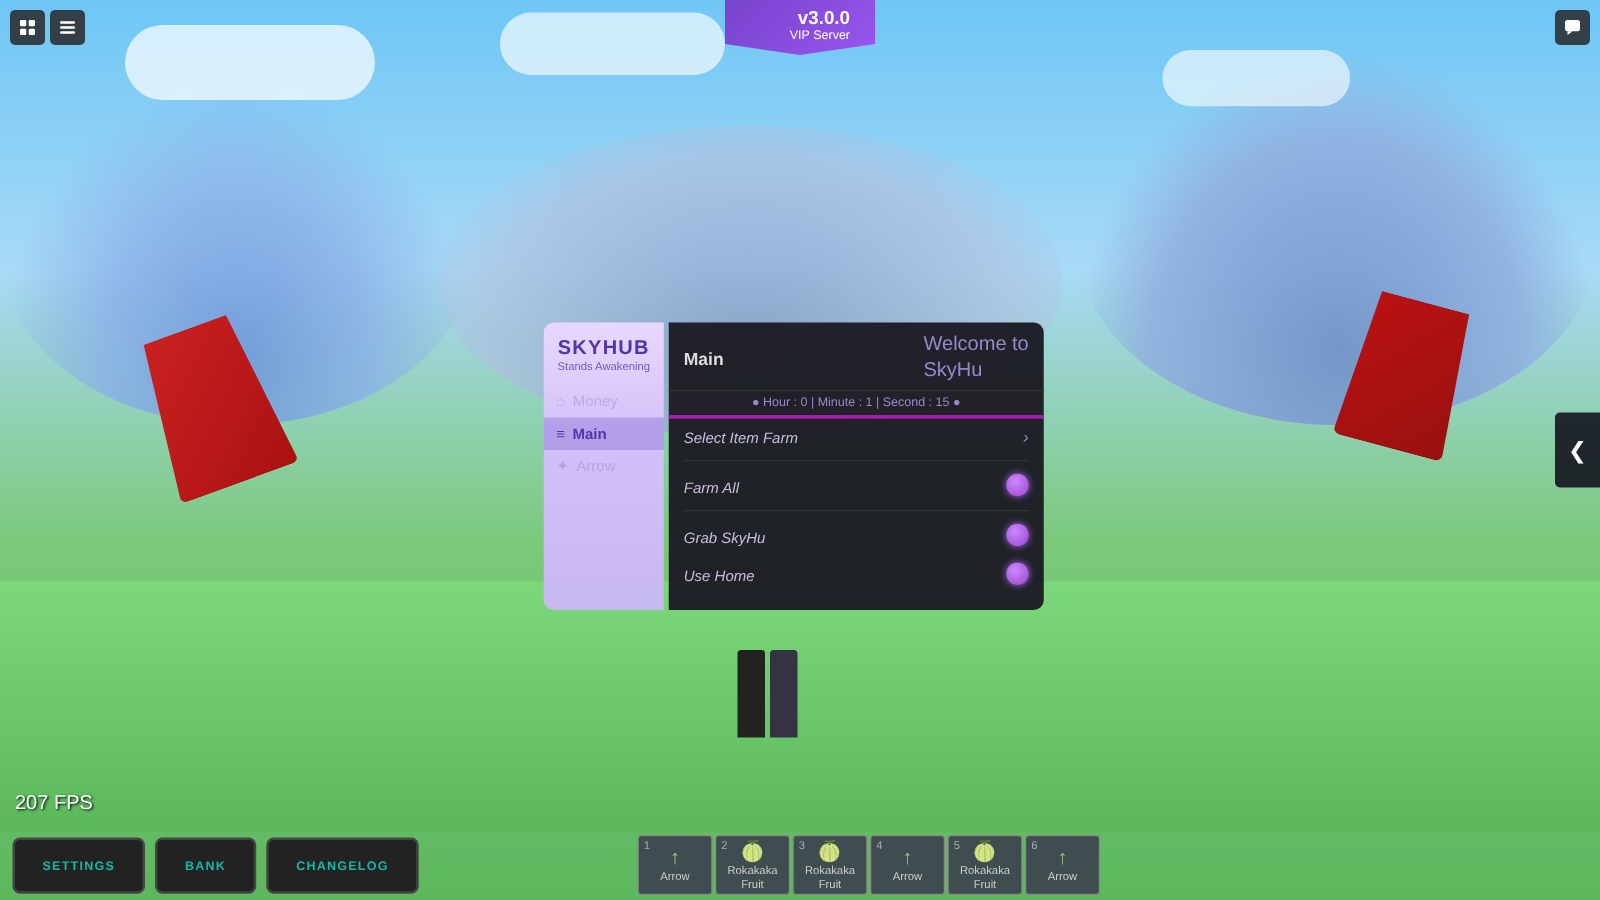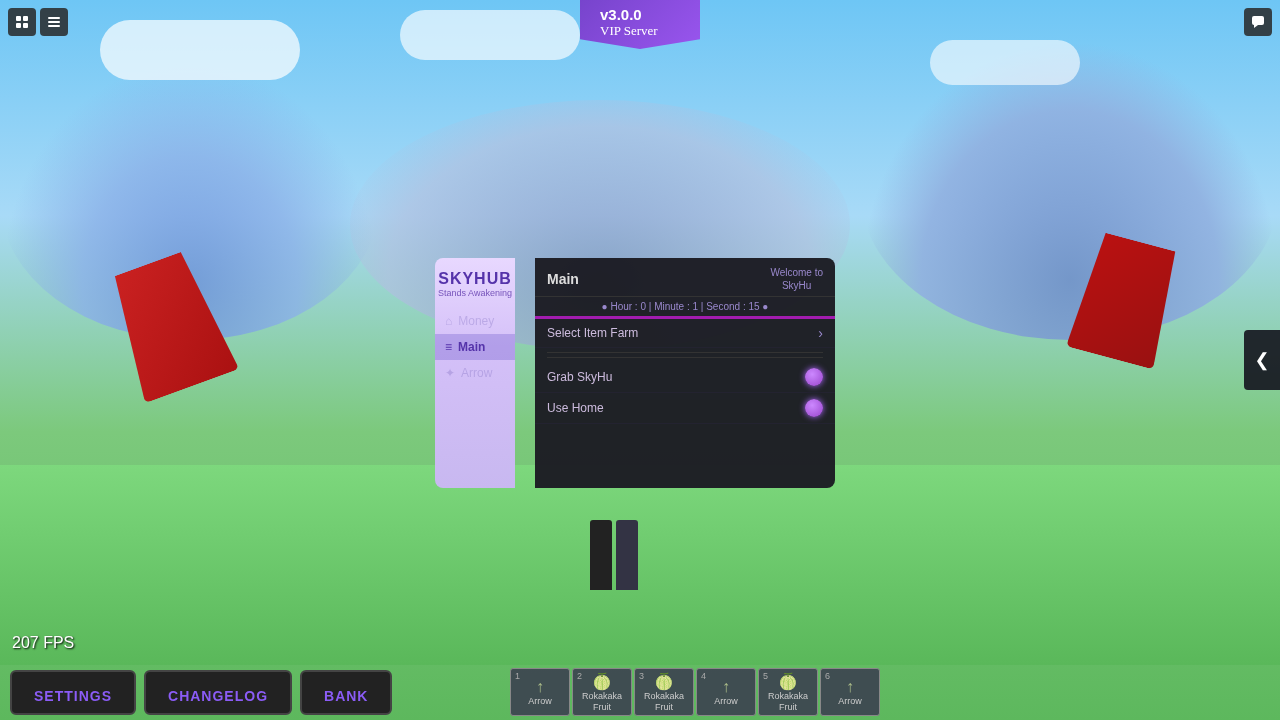--- a/index.html
+++ b/index.html
@@ -89,28 +89,28 @@
     }
     .char-leg.right { background: #334; }
 
     
     .version-flag {
       position: absolute;
       top: 0; left: 50%;
       transform: translateX(-50%);
       background: linear-gradient(135deg, #7744cc, #9955ee);
       color: white;
-      text-align: left;
+      text-align: right;
       padding: 6px 20px 10px;
       clip-path: polygon(0 0, 100% 0, 100% 80%, 50% 100%, 0 80%);
       min-width: 120px;
       z-index: 10;
     }
     .version-flag .ver { font-size: 15px; font-weight: bold; }
-    .version-flag .vip { font-size: 13px; font-family: Liberation Serif, serif; }
+    .version-flag .vip { font-size: 10px; }
 
     
     .top-left-icons {
       position: absolute;
       top: 8px; left: 8px;
       display: flex; gap: 4px;
       z-index: 20;
     }
     .tl-icon {
       width: 28px; height: 28px;
@@ -166,22 +166,22 @@
       bottom: 0; left: 0; right: 0;
       height: 55px;
       display: flex;
       align-items: center;
       z-index: 20;
     }
     .bottom-btn {
       height: 45px;
       padding: 16px 22px;
       background: #222;
-      color: #8b5cf6;
-      font-size: 14px;
+      color: #14b8a6;
+      font-size: 10px;
       font-weight: bold;
       border: 2px solid #444;
       border-radius: 6px;
       cursor: pointer;
       margin-left: 8px;
       letter-spacing: 1px;
     }
     .bottom-btn:first-child { margin-left: 10px; }
 
     
@@ -217,21 +217,21 @@
     }
     .hotbar-slot .slot-icon {
       font-size: 16px;
       color: #aabb88;
     }
 
     
     .skyhub-sidebar {
       position: absolute;
       top: 258px; left: 435px;
-      width: 80px;
+      width: 96px;
       background: linear-gradient(180deg, #e8d8ff 0%, #d4c0f8 40%, #c8b8f0 100%);
       border-radius: 8px 0 0 8px;
       padding: 12px 0 12px;
       z-index: 30;
       min-height: 230px;
     }
     .skyhub-title {
       text-align: center;
       font-size: 16px;
       font-weight: bold;
@@ -282,41 +282,42 @@
       padding: 8px 12px 4px;
       border-bottom: 1px solid #333;
     }
     .panel-title {
       color: #ddd;
       font-size: 14px;
       font-weight: bold;
     }
     .welcome-text {
       color: #9988cc;
-      font-size: 10px;
-      text-align: center;
+      font-size: 16px;
+      text-align: left;
       line-height: 1.3;
     }
 
     
     .timer-bar {
       text-align: center;
       padding: 4px 0;
       font-size: 10px;
       color: #9988cc;
       border-bottom: 3px solid #a21caf;
     }
 
     
     .panel-row {
       display: flex;
-      align-items: center;
+      align-items: flex-end;
       justify-content: space-between;
       padding: 6px 12px;
       border-bottom: 1px solid #232330;
+      font-style: italic;
     }
     .panel-row-label {
       color: #ccbbdd;
       font-size: 12px;
     }
     .panel-row-right {
       display: flex; align-items: center; gap: 6px;
     }
 
     
@@ -439,42 +440,48 @@
   <div class="panel-row">
     <span class="panel-row-label">Select Item Farm</span>
     <div class="panel-row-right">
       <span class="row-arrow">›</span>
     </div>
   </div>
 
 
   <div class="panel-divider"></div>
 
+  <div class="panel-row">
+    <span class="panel-row-label">Farm All</span>
+    <div class="panel-row-right">
+      <div class="toggle-dot"></div>
+    </div>
+  </div>
 
   <div class="panel-divider"></div>
 
   <div class="panel-row">
     <span class="panel-row-label">Grab SkyHu</span>
     <div class="panel-row-right">
       <div class="toggle-dot"></div>
     </div>
   </div>
 
   <div class="panel-row">
     <span class="panel-row-label">Use Home</span>
     <div class="panel-row-right">
       <div class="toggle-dot"></div>
     </div>
   </div>
 </div>
 
 <div class="bottom-bar">
   <button class="bottom-btn">SETTINGS</button>
+  <button class="bottom-btn">BANK</button>
   <button class="bottom-btn">CHANGELOG</button>
-  <button class="bottom-btn">BANK</button>
 </div>
 
 <div class="hotbar">
   <div class="hotbar-slot">
     <span class="slot-num">1</span>
     <span class="slot-icon">↑</span>
     <span class="slot-label">Arrow</span>
   </div>
   <div class="hotbar-slot">
     <span class="slot-num">2</span>

